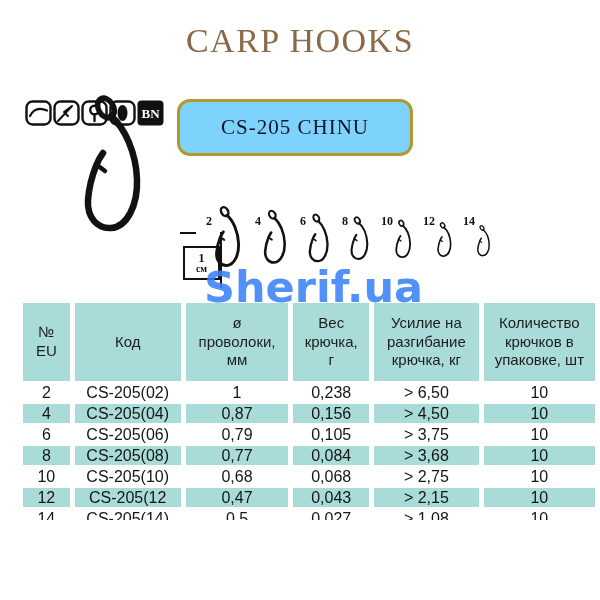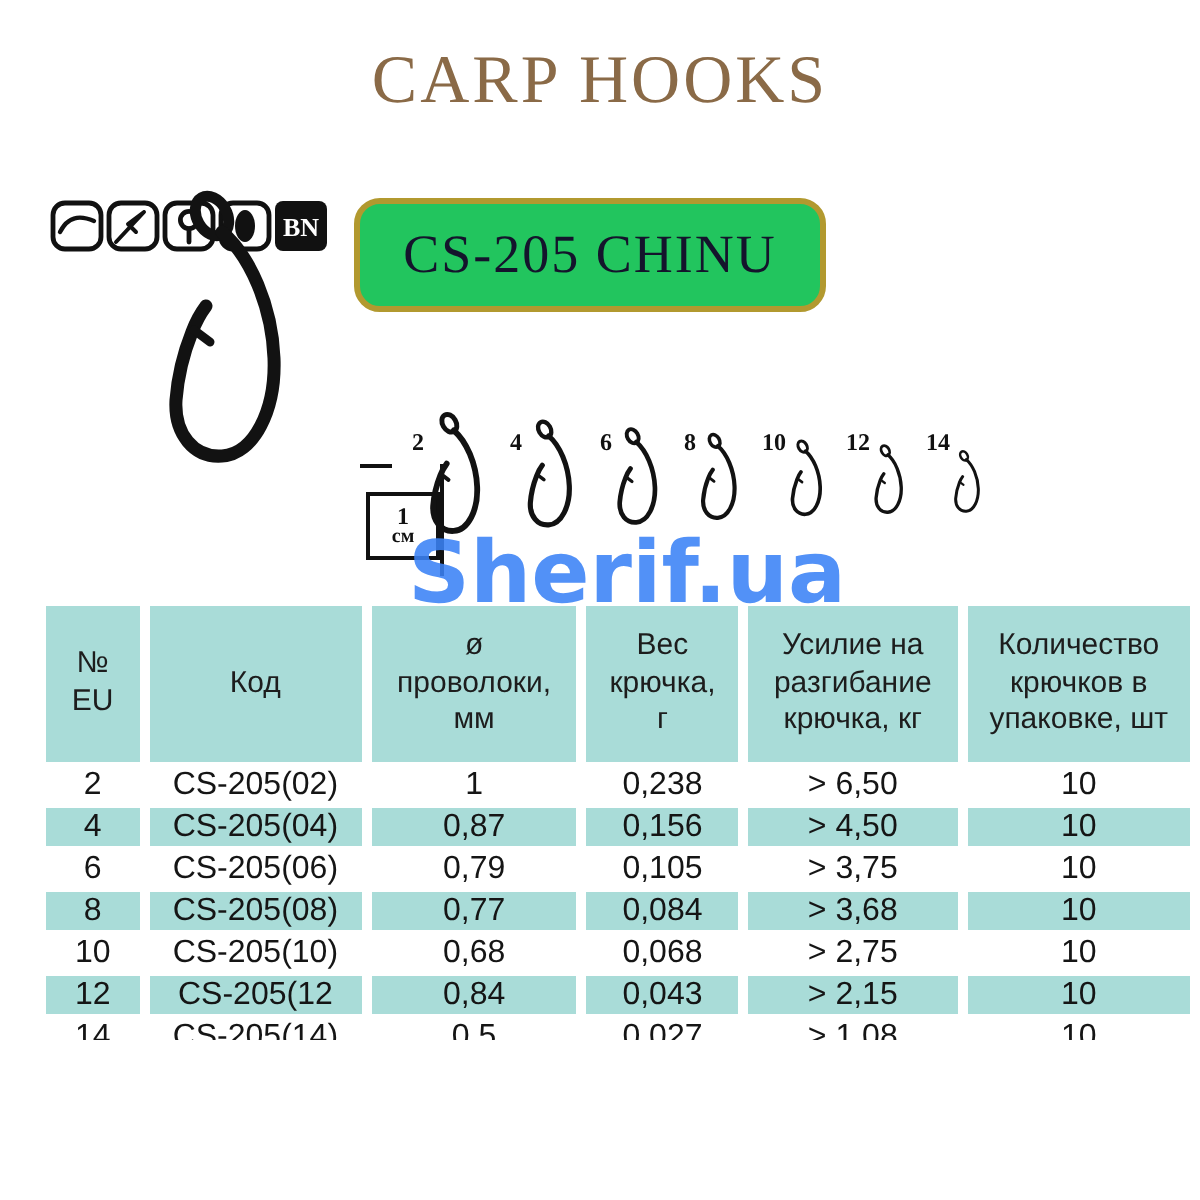--- a/index.html
+++ b/index.html
@@ -12,23 +12,23 @@
 
   
   .icon-strip{position:absolute;left:25px;top:100px;display:flex;flex-direction:row;gap:1px;}
   .icon-strip svg{display:block;}
 
   
   .big-hook{position:absolute;left:80px;top:95px;}
 
   
   .product-label{position:absolute;left:177px;top:99px;width:236px;height:57px;
-    box-sizing:border-box;background:#22c55e;border:3px solid #b2992f;border-radius:13px;
+    box-sizing:border-box;background:#7dd3fc;border:3px solid #b2992f;border-radius:13px;
     display:flex;align-items:center;justify-content:center;
-    font-family:"Liberation Serif",serif;font-size:27px;color:#14142c;letter-spacing:1px;}
+    font-family:"Liberation Serif",serif;font-size:21px;color:#14142c;letter-spacing:1px;}
 
   
   .size-chart{position:absolute;left:180px;top:204px;width:260px;height:100px;}
   .scale-hline{position:absolute;left:0;top:28px;width:16px;height:2px;background:#111;}
   .scale-vline{position:absolute;left:40px;top:28px;width:2px;height:56px;background:#111;}
   .scale-box{position:absolute;left:3px;top:42px;width:33px;height:30px;border:2px solid #111;
     background:#fff;display:flex;flex-direction:column;align-items:center;justify-content:center;
     font-family:"Liberation Serif",serif;font-weight:bold;color:#111;line-height:1;}
   .scale-box .v{font-size:12px;} .scale-box .u{font-size:10px;}
   .hooks-row{position:absolute;left:26px;top:0;display:flex;align-items:flex-start;gap:7px;}
@@ -213,21 +213,21 @@
         <td>10</td>
         <td>CS-205(10)</td>
         <td>0,68</td>
         <td>0,068</td>
         <td>&gt; 2,75</td>
         <td>10</td>
       </tr>
       <tr class="alt">
         <td>12</td>
         <td>CS-205(12</td>
-        <td>0,84</td>
+        <td>0,47</td>
         <td>0,043</td>
         <td>&gt; 2,15</td>
         <td>10</td>
       </tr>
       <tr>
         <td>14</td>
         <td>CS-205(14)</td>
         <td>0,5</td>
         <td>0,027</td>
         <td>&gt; 1,08</td>

